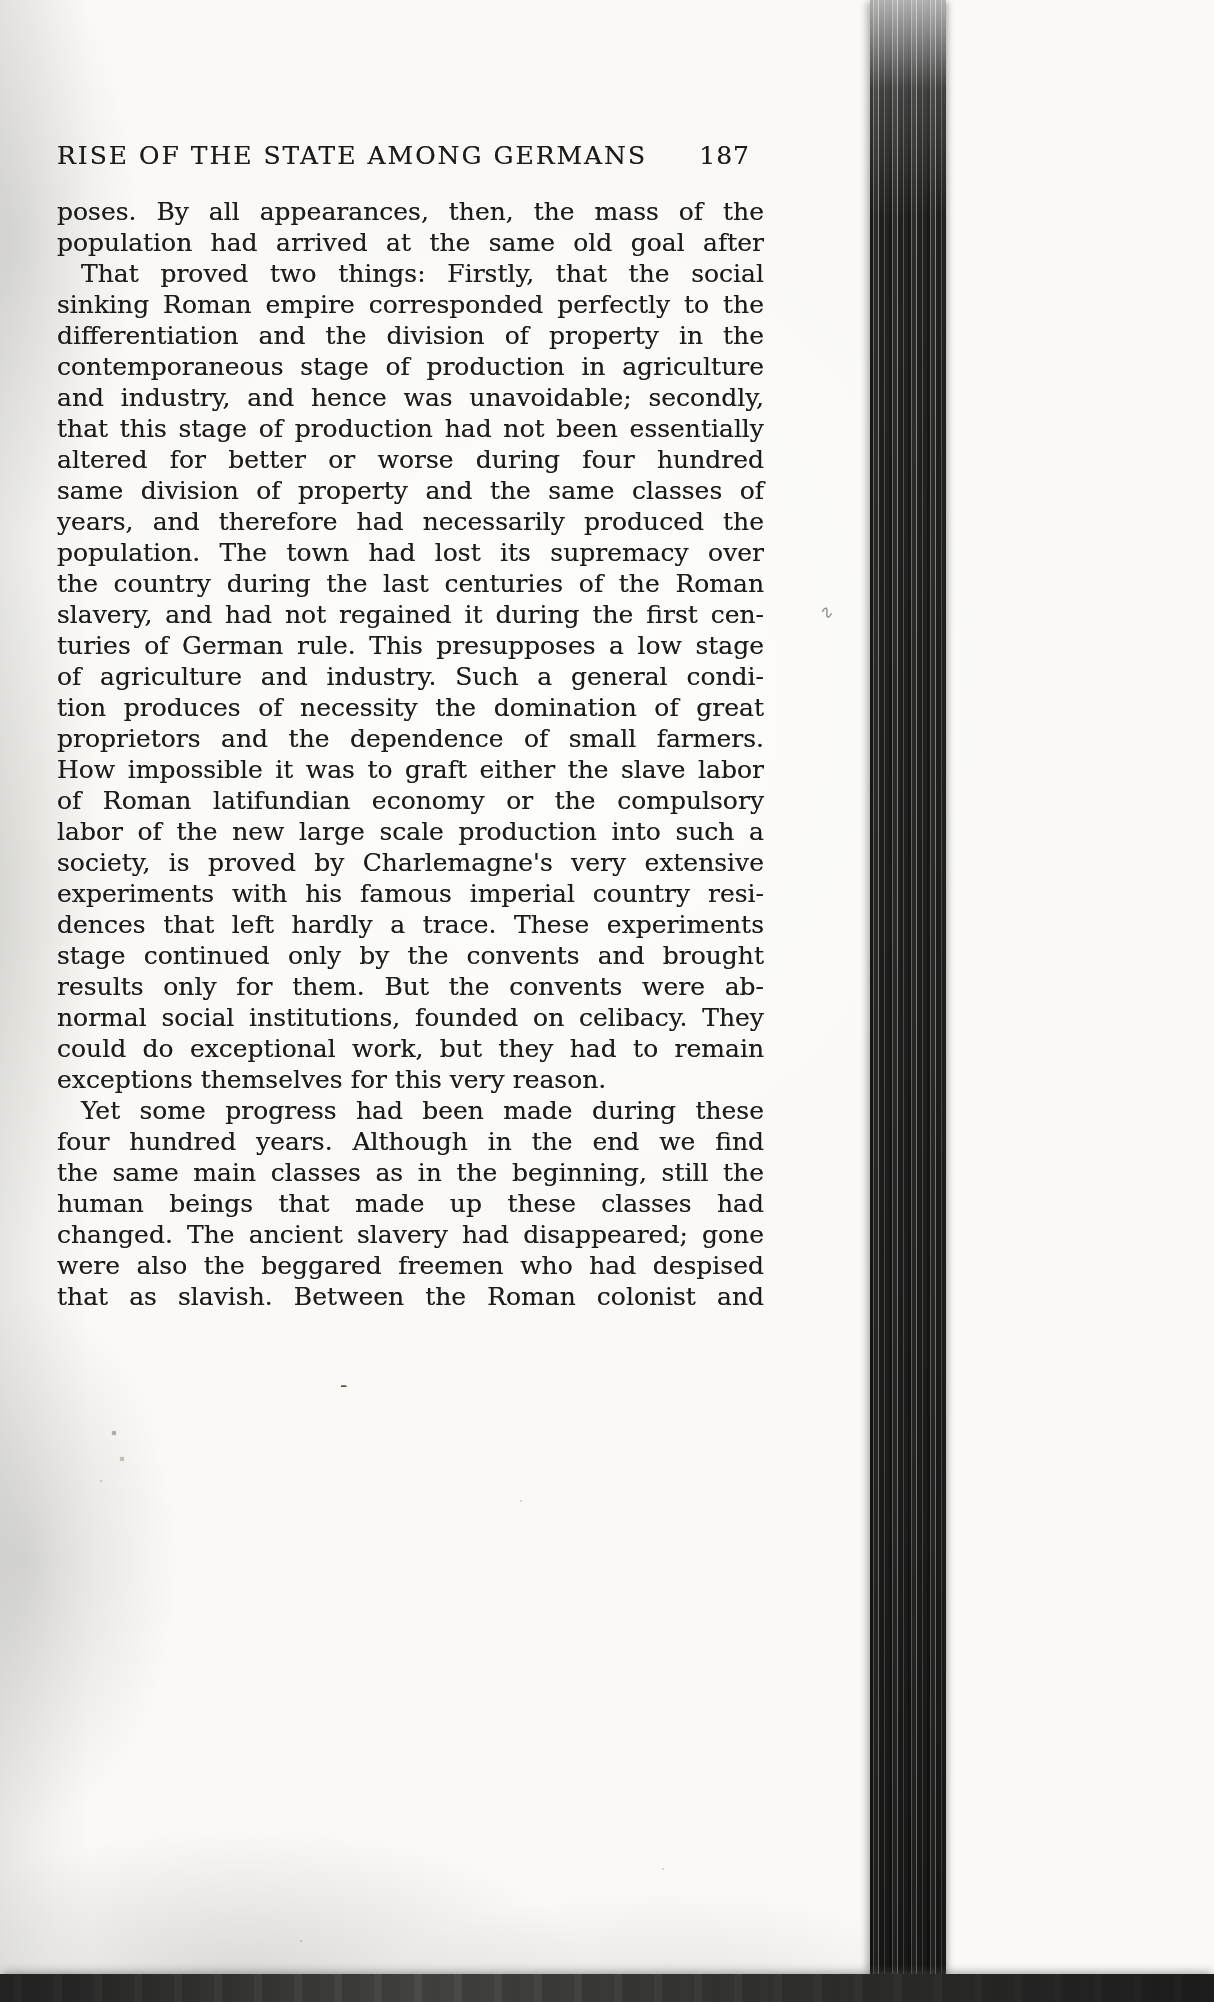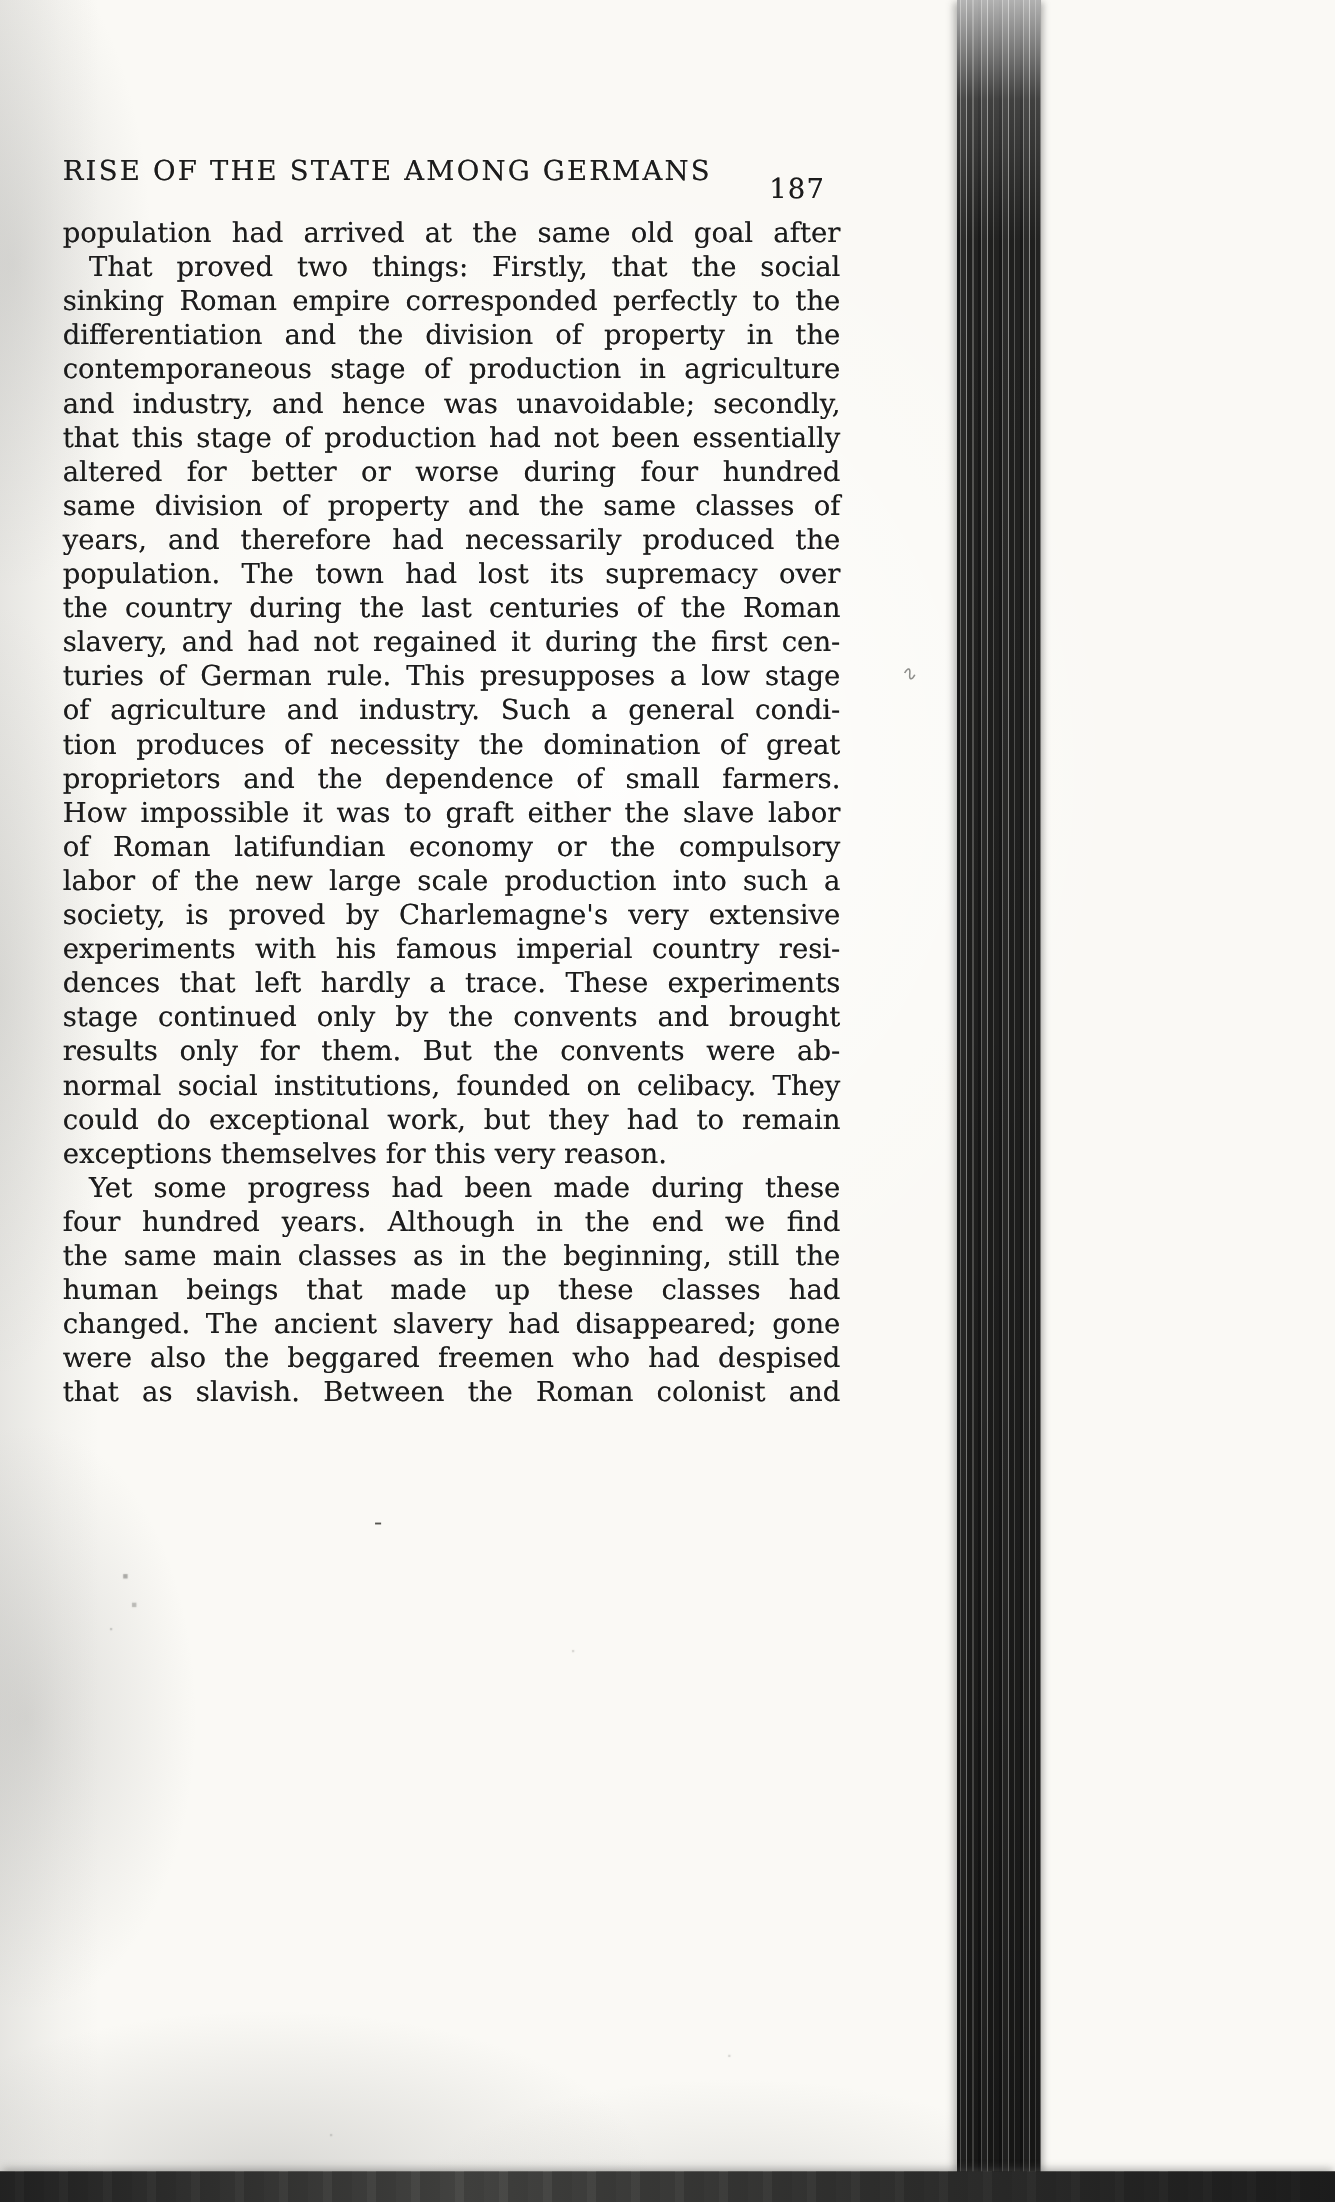--- a/index.html
+++ b/index.html
@@ -64,21 +64,21 @@
     width: 707px;
     font-size: 25px;
     line-height: 32px;
     letter-spacing: 2px;
     text-align: left;
     text-shadow: 0 0 0.5px rgba(25,25,25,0.65);
   }
   .headline .pagenum {
     position: absolute;
     right: 14px;
-    top: 16px;
+    top: 0;
     letter-spacing: 1px;
   }
 
   .text-block {
     position: absolute;
     left: 57px;
     top: 196px;
     width: 707px;
     font-size: 25px;
     line-height: 31px;
@@ -123,20 +123,21 @@
 
 <div class="scan">
 
   <div class="headline">
     <span>RISE OF THE STATE AMONG GERMANS</span>
     <span class="pagenum">187</span>
   </div>
 
   <div class="text-block">
       <div class="para">
+        <div class="line">poses.  By all appearances, then, the mass of the</div>
         <div class="line">population had arrived at the same old goal after</div>
       </div>
       <div class="para">
         <div class="line ind">That proved two things:  Firstly, that the social</div>
         <div class="line">sinking Roman empire corresponded perfectly to the</div>
         <div class="line">differentiation and the division of property in the</div>
         <div class="line">contemporaneous stage of production in agriculture</div>
         <div class="line">and industry, and hence was unavoidable; secondly,</div>
         <div class="line">that this stage of production had not been essentially</div>
         <div class="line">altered for better or worse during four hundred</div>

